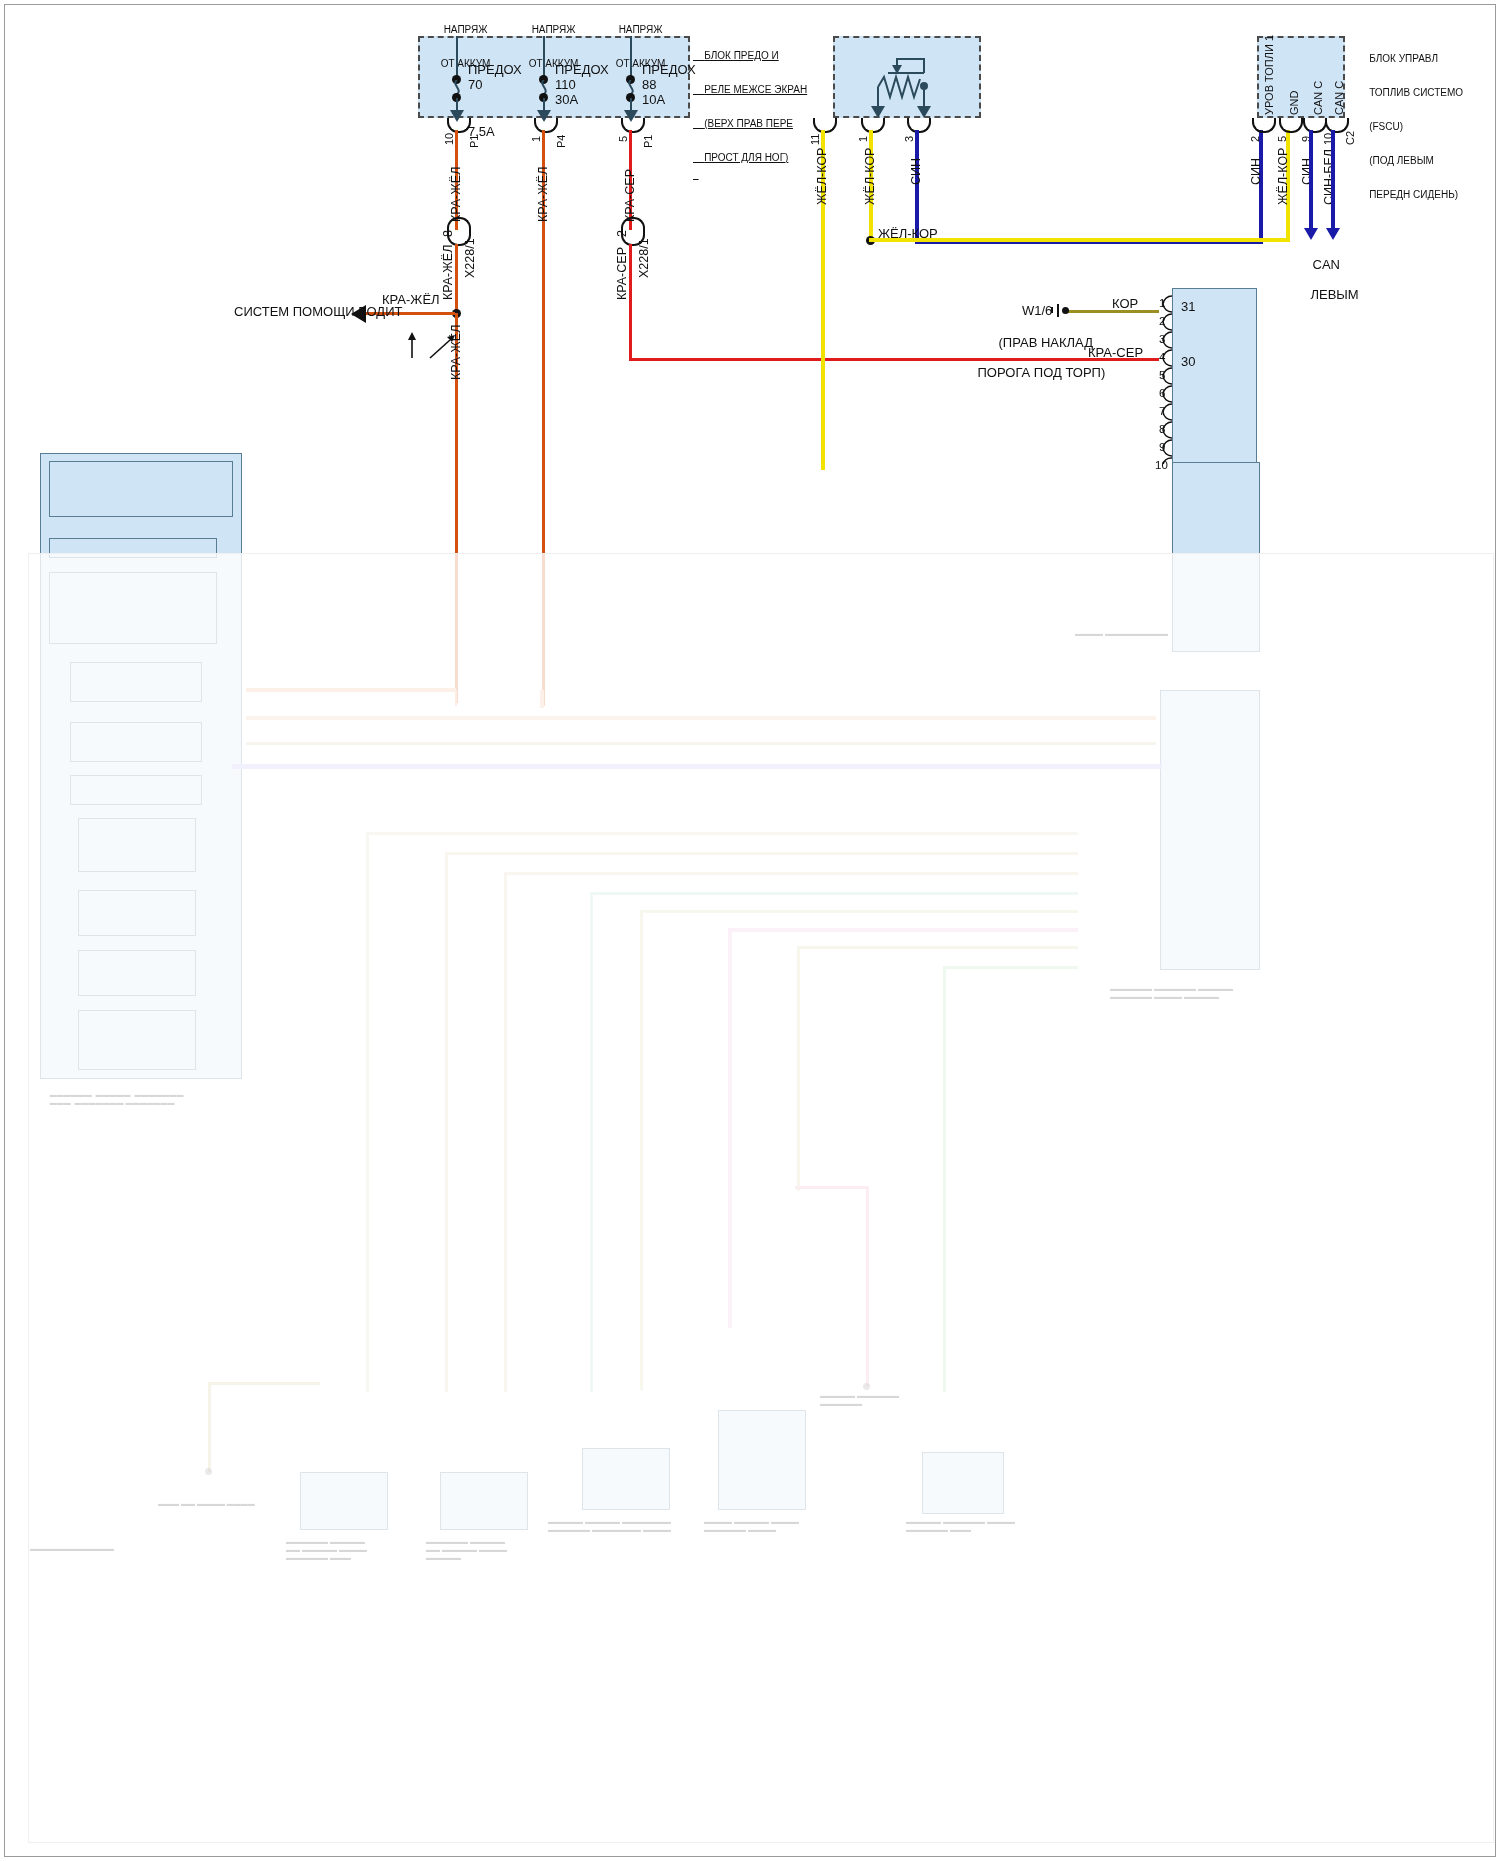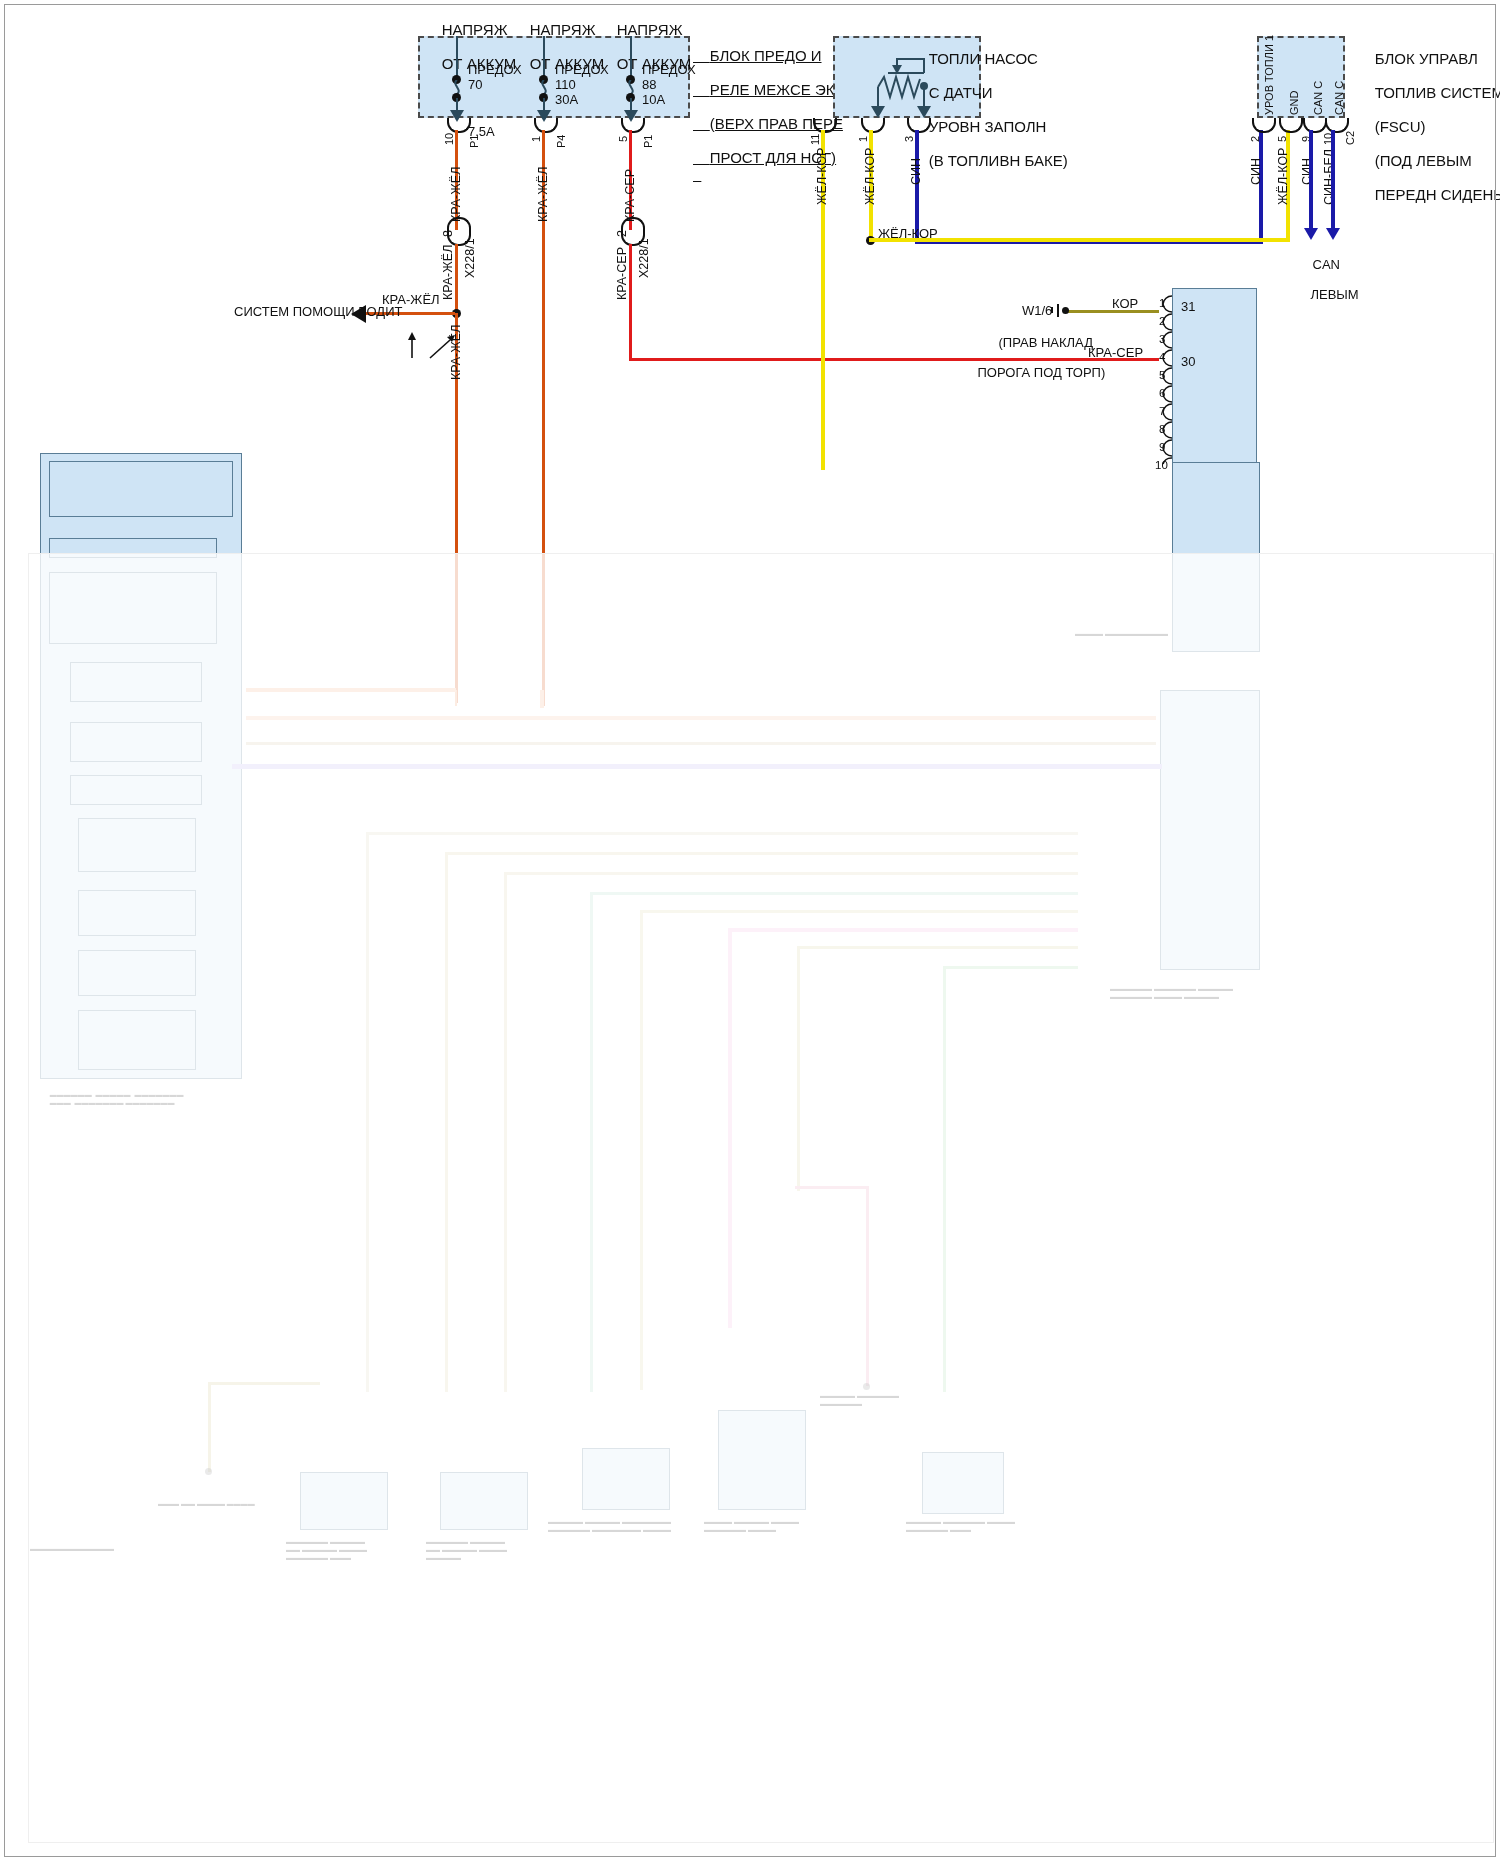--- a/index.html
+++ b/index.html
@@ -1,21 +1,21 @@
 <!DOCTYPE html>
 <html><head>
 <meta charset="utf-8">
 <style>
   html,body{margin:0;padding:0;background:#ffffff;}
   body{font-family:"Liberation Sans",sans-serif;}
   #page{position:relative;width:1500px;height:1861px;background:#fff;overflow:hidden;}
 
   
   .box{position:absolute;background:#cfe4f5;border:2px dashed #4a4a4a;box-sizing:border-box;}
-  .txt{position:absolute;color:#111;font-size:15px;line-height:17px;white-space:pre;}
+  .txt{position:absolute;color:#111;font-size:10px;line-height:17px;white-space:pre;}
   .txt.sm{font-size:13px;line-height:15px;}
   .txt.xs{font-size:11.5px;line-height:13px;}
   .vtxt{position:absolute;color:#111;font-size:14px;white-space:nowrap;
         transform-origin:0 0;transform:rotate(-90deg);}
   .vtxt.sm{font-size:12.5px;}
   .vtxt.xs{font-size:11px;}
   .wire{position:absolute;}
   .dot{position:absolute;width:9px;height:9px;border-radius:50%;background:#111;}
   .dot.sm{width:7px;height:7px;}
 
@@ -169,26 +169,20 @@
     <path d="M22 18 l0 0" stroke="#2b4a5c"></path>
     <path d="M26 10 l10 0 l-5 9 z" fill="#2b4a5c"></path>
     <path d="M31 10 L31 4 L58 4 L58 18" stroke="#2b4a5c" stroke-width="2" fill="none"></path>
     <circle cx="58" cy="31" r="4" fill="#2b4a5c"></circle>
     <path d="M12 32 L12 52" stroke="#2b4a5c" stroke-width="2" fill="none"></path>
     <path d="M58 31 L58 52" stroke="#2b4a5c" stroke-width="2" fill="none"></path>
   </svg>
   <div class="arrowdown" style="left:871px;top:106px;"></div>
   <div class="arrowdown" style="left:917px;top:106px;"></div>
 
-  <div class="txt" style="left:912px;top:33px;">
-    <span>ТОПЛИ НАСОС</span><br>
-    <span>С ДАТЧИ</span><br>
-    <span>УРОВН ЗАПОЛН</span><br>
-    <span>(В ТОПЛИВН БАКЕ)</span>
-  </div>
 
   <div class="cup" style="left:813px;top:118px;"></div>
   <div class="cup" style="left:861px;top:118px;"></div>
   <div class="cup" style="left:907px;top:118px;"></div>
   <div class="vtxt xs" style="left:809px;top:145px;">11</div>
   <div class="vtxt xs" style="left:857px;top:142px;">1</div>
   <div class="vtxt xs" style="left:903px;top:142px;">3</div>
 
   <div class="v c-yel" style="left:821px;top:130px;width:4px;height:340px;"></div>
   <div class="v c-yel" style="left:869px;top:130px;width:4px;height:110px;"></div>

